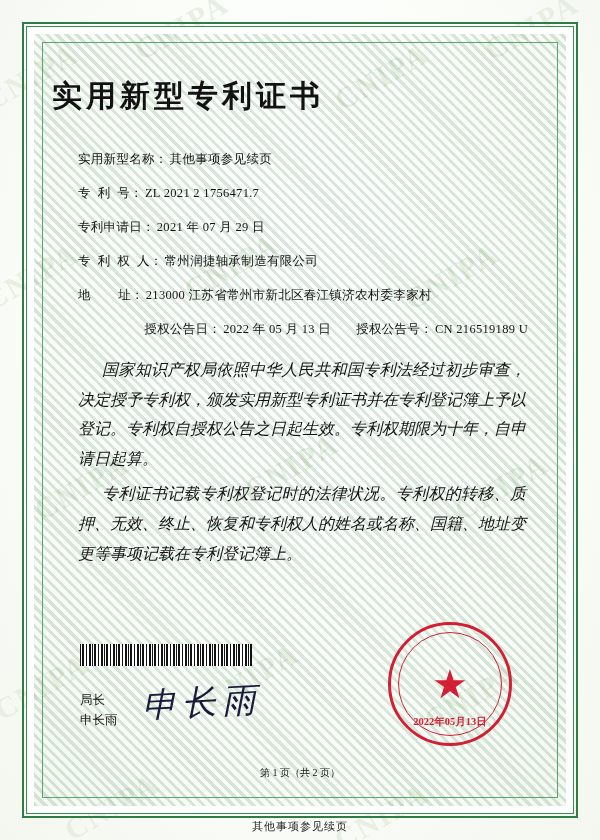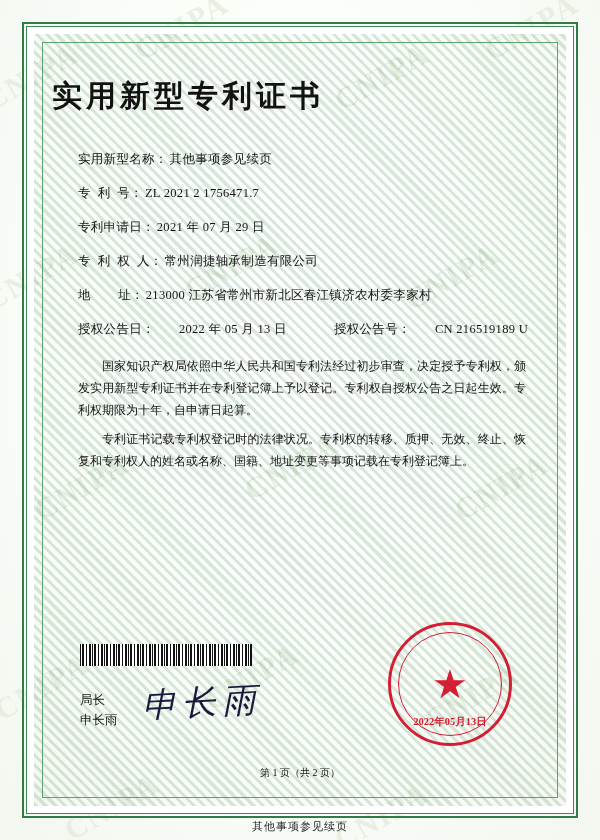--- a/index.html
+++ b/index.html
@@ -126,36 +126,37 @@
     margin-bottom: 17px;
     letter-spacing: .3px;
   }
   .field .lbl {
     white-space: pre;
     flex: 0 0 auto;
   }
   .field .val {
     margin-left: 2px;
   }
-  .field.two-col { justify-content: space-between; }
+  .field.two-col { justify-content: flex-end; }
   .field .second {
     margin-left: 25px;
     white-space: pre;
     font-family: Liberation Serif, serif;
   }
 
   .paragraphs {
     margin-top: 9px;
     padding-left: 26px;
     padding-right: 22px;
     font-family: "Liberation Serif", serif;
-    font-size: 12px;
+    font-size: 16px;
     line-height: 1.85;
     color: #141414;
     text-align: justify;
+    font-style: italic;
   }
   .paragraphs p {
     margin: 0 0 6px 0;
     text-indent: 24px;
   }
 
   
   .barcode {
     position: absolute;
     left: 28px;

